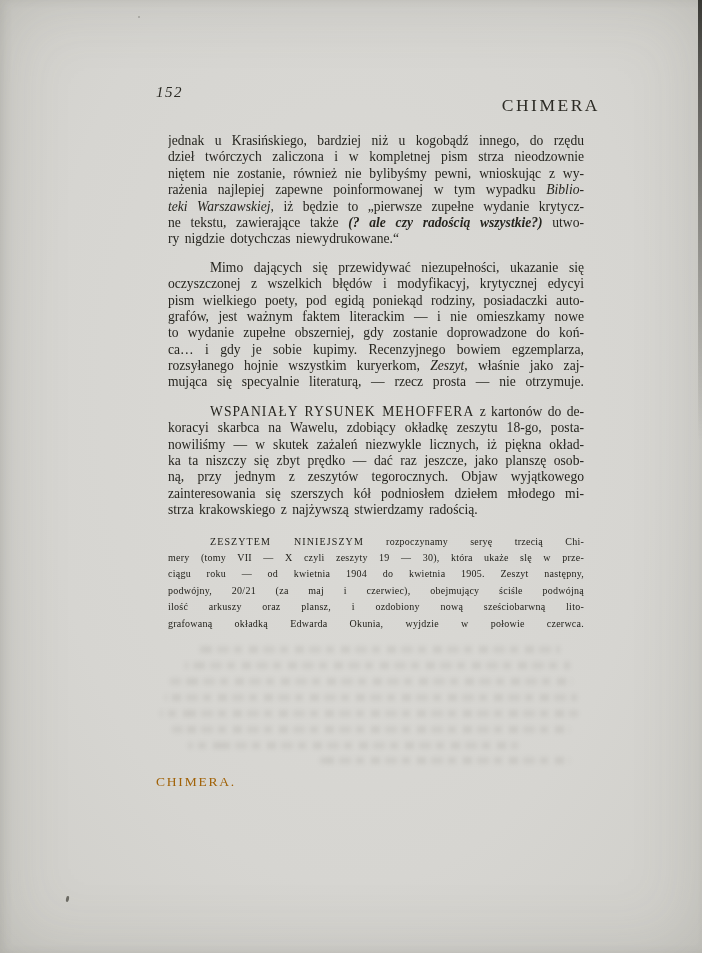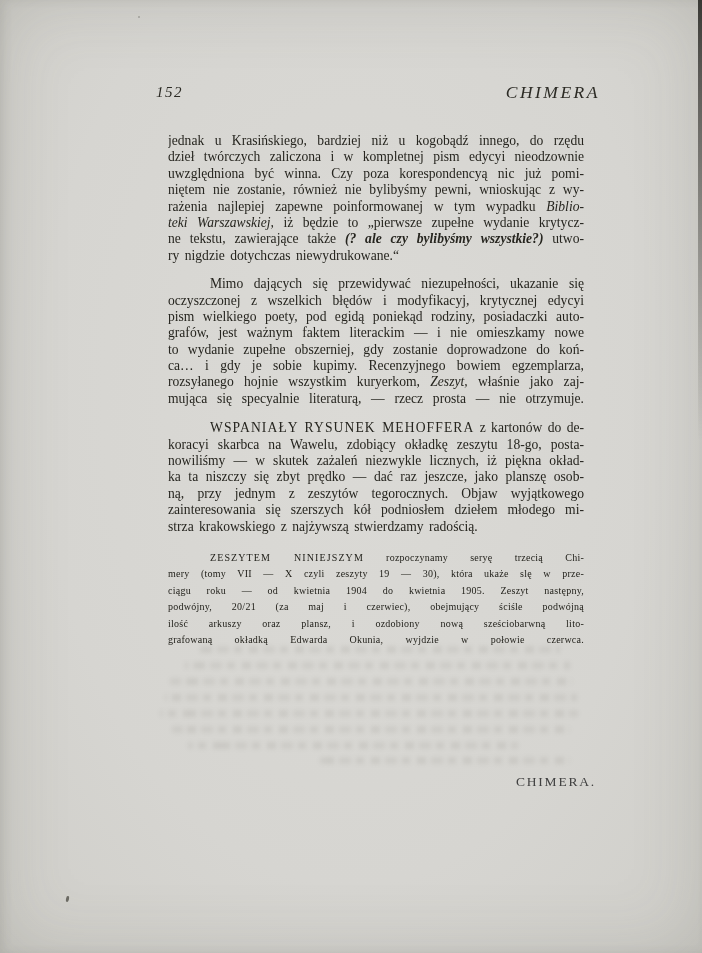--- a/index.html
+++ b/index.html
@@ -15,42 +15,42 @@
   }
   
   .runhead{
     position:absolute;left:156px;top:82px;width:444px;height:22px;
   }
   .pageno{
     position:absolute;left:0;top:2px;
     font-style:italic;font-size:15px;letter-spacing:1.5px;color:#2c2b25;
   }
   .headtitle{
-    position:absolute;right:0;top:0;
-    font-style:italic;font-size:17.5px;letter-spacing:2.5px;color:#2c2b25;
+    position:absolute;right:0;top:13px;
+    font-size:17.5px;letter-spacing:2.5px;color:#2c2b25;
   }
   
   .text-column{position:absolute;left:156px;top:121px;width:440px;}
   .paragraph{margin:12px;}
   .paragraph.space-before-sm{margin-top:13px;}
   .paragraph.space-before{margin-top:15px;}
   .line{
     font-size:13.6px;line-height:16.4px;height:16.4px;overflow:hidden;
     text-align:justify;text-align-last:justify;word-spacing:.5px;
   }
   .line.noj{text-align:right;text-align-last:left;word-spacing:2px;}
   .line.indent{text-indent:42px;}
   .paragraph.bold .line{font-size:10px;font-weight:400;letter-spacing:.25px;color:#23221c;}
   .seg-i{font-style:italic;}
   .seg-bi{font-style:italic;font-weight:700;}
   .seg-c{letter-spacing:1.1px;}
   
   .signature{
-    position:absolute;left:156px;top:774px;width:440px;text-align:right;
-    font-size:13.5px;letter-spacing:1.8px;color:#404040;
+    position:absolute;left:156px;top:774px;width:440px;
+    font-size:13.5px;letter-spacing:1.8px;color:#a16207;
   }
   
   .edge-right{
     position:absolute;right:0;top:0;width:4px;height:440px;
     background:linear-gradient(180deg,
       rgba(38,38,34,.88) 0%, rgba(52,51,47,.72) 18%,
       rgba(64,63,58,.5) 45%, rgba(92,90,84,.28) 75%, rgba(120,118,110,0) 100%);
     filter:blur(.5px);pointer-events:none;
   }
   
@@ -69,26 +69,25 @@
 <div class="vignette"></div>
 
 <div class="runhead">
   <span class="pageno">152</span>
   <span class="headtitle">CHIMERA</span>
 </div>
 
 <div class="text-column" id="text-column">
     <div class="paragraph normal">
       <div class="line"><span>jednak u Krasińskiego, bardziej niż u kogobądź innego, do rzędu</span></div>
-      <div class="line"><span>dzieł twórczych zaliczona i w kompletnej pism edycyi nieodzownie</span></div>
-      <div class="line"><span>uwzględniona być winna. Czy poza korespondencyą nic już pomi-</span></div>
+      <div class="line"><span>dzieł twórczych zaliczona i w kompletnej pism strza nieodzownie</span></div>
       <div class="line"><span>niętem nie zostanie, również nie bylibyśmy pewni, wnioskując z wy-</span></div>
       <div class="line"><span>rażenia najlepiej zapewne poinformowanej w tym wypadku </span><span class="seg-i">Biblio-</span></div>
       <div class="line"><span class="seg-i">teki Warszawskiej,</span><span> iż będzie to „pierwsze zupełne wydanie krytycz-</span></div>
-      <div class="line"><span>ne tekstu, zawierające także </span><span class="seg-bi">(? ale czy bylibyśmy wszystkie?)</span><span> utwo-</span></div>
+      <div class="line"><span>ne tekstu, zawierające także </span><span class="seg-bi">(? ale czy radością wszystkie?)</span><span> utwo-</span></div>
       <div class="line noj"><span>ry nigdzie dotychczas niewydrukowane.“</span></div>
     </div>
     <div class="paragraph normal">
       <div class="line indent"><span>Mimo dających się przewidywać niezupełności, ukazanie się</span></div>
       <div class="line"><span>oczyszczonej z wszelkich błędów i modyfikacyj, krytycznej edycyi</span></div>
       <div class="line"><span>pism wielkiego poety, pod egidą poniekąd rodziny, posiadaczki auto-</span></div>
       <div class="line"><span>grafów, jest ważnym faktem literackim — i nie omieszkamy nowe</span></div>
       <div class="line"><span>to wydanie zupełne obszerniej, gdy zostanie doprowadzone do koń-</span></div>
       <div class="line"><span>ca… i gdy je sobie kupimy. Recenzyjnego bowiem egzemplarza,</span></div>
       <div class="line"><span>rozsyłanego hojnie wszystkim kuryerkom, </span><span class="seg-i">Zeszyt,</span><span> właśnie jako zaj-</span></div>

